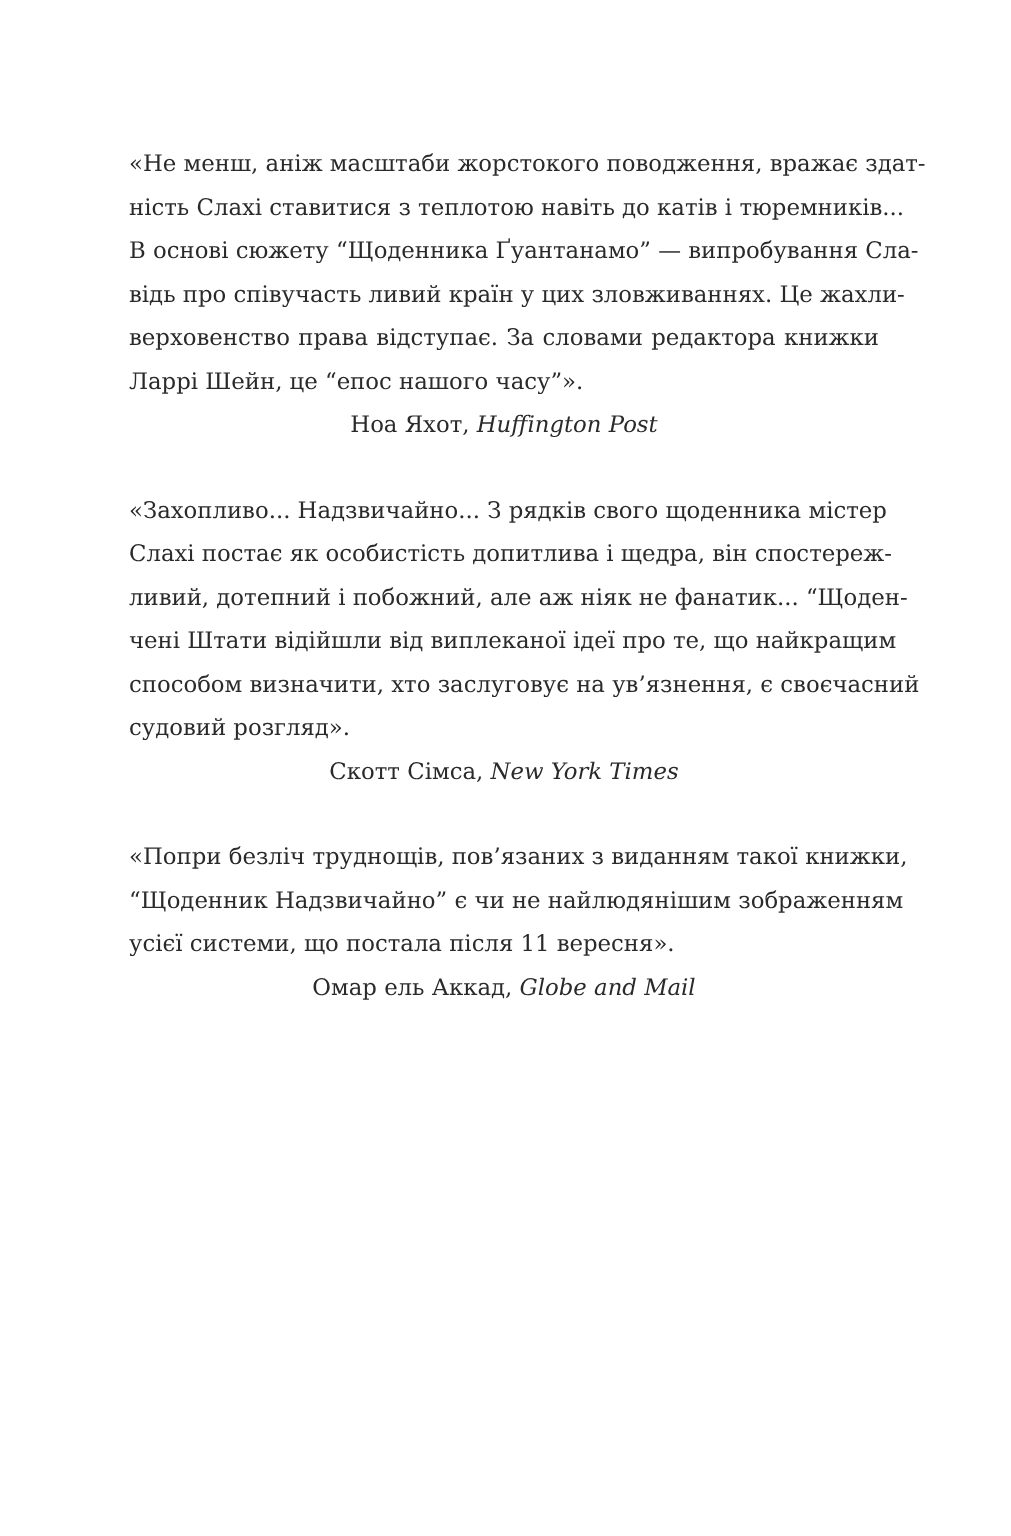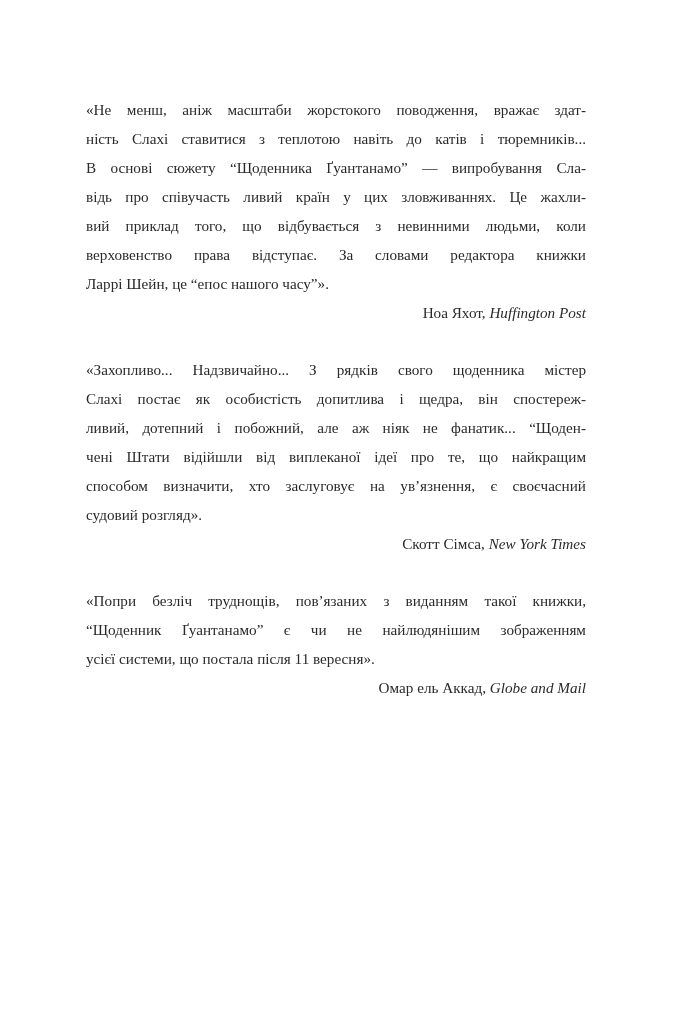--- a/index.html
+++ b/index.html
@@ -5,36 +5,35 @@
     html, body { margin: 0; padding: 0; background: #ffffff; }
     body { width: 674px; height: 1024px; position: relative; overflow: hidden; }
     .page {
       position: absolute; left: 86px; top: 95px; width: 500px;
       font-family: "DejaVu Serif", serif; color: #2a2a2a;
       font-size: 15.2px; line-height: 29px;
     }
     .quote { margin: 0; }
     .line { display: block; white-space: nowrap; text-align: justify; text-align-last: justify; }
     .line.last { text-align-last: left; }
-    .attrib { display: block; text-align: right; white-space: nowrap; margin-top: 0px; }
+    .attrib { display: block; text-align: center; white-space: nowrap; margin-top: 0px; }
     .attrib .pub { font-style: italic; }
-    .block { margin-bottom: 28px; font-family: Liberation Serif, serif; }
+    .block { margin-bottom: 28px; }
   </style>
 </head>
 <body>
 
 <div class="page">
 
   <div class="block">
     <p class="quote">
       <span class="line">«Не менш, аніж масштаби жорстокого поводження, вражає здат-</span>
       <span class="line">ність Слахі ставитися з теплотою навіть до катів і тюремників...</span>
       <span class="line">В основі сюжету “Щоденника Ґуантанамо” — випробування Сла-</span>
       <span class="line">відь про співучасть ливий країн у цих зловживаннях. Це жахли-</span>
-      <span class="line">вий приклад того, що відбувається з невинними людьми, коли</span>
       <span class="line">верховенство права відступає. За словами редактора книжки</span>
       <span class="line last">Ларрі Шейн, це “епос нашого часу”».</span>
     </p>
     <span class="attrib"><span>Ноа Яхот, </span><span class="pub">Huffington Post</span></span>
   </div>
 
   <div class="block">
     <p class="quote">
       <span class="line">«Захопливо... Надзвичайно... З рядків свого щоденника містер</span>
       <span class="line">Слахі постає як особистість допитлива і щедра, він спостереж-</span>
@@ -42,19 +41,19 @@
       <span class="line">чені Штати відійшли від виплеканої ідеї про те, що найкращим</span>
       <span class="line">способом визначити, хто заслуговує на ув’язнення, є своєчасний</span>
       <span class="line last">судовий розгляд».</span>
     </p>
     <span class="attrib"><span>Скотт Сімса, </span><span class="pub">New York Times</span></span>
   </div>
 
   <div class="block">
     <p class="quote">
       <span class="line">«Попри безліч труднощів, пов’язаних з виданням такої книжки,</span>
-      <span class="line">“Щоденник Ґуантанамо” є чи не найлюдянішим зображенням</span>
+      <span class="line">“Щоденник Надзвичайно” є чи не найлюдянішим зображенням</span>
       <span class="line last">усієї системи, що постала після 11 вересня».</span>
     </p>
     <span class="attrib"><span>Омар ель Аккад, </span><span class="pub">Globe and Mail</span></span>
   </div>
 
 </div>
 
 </body></html>

